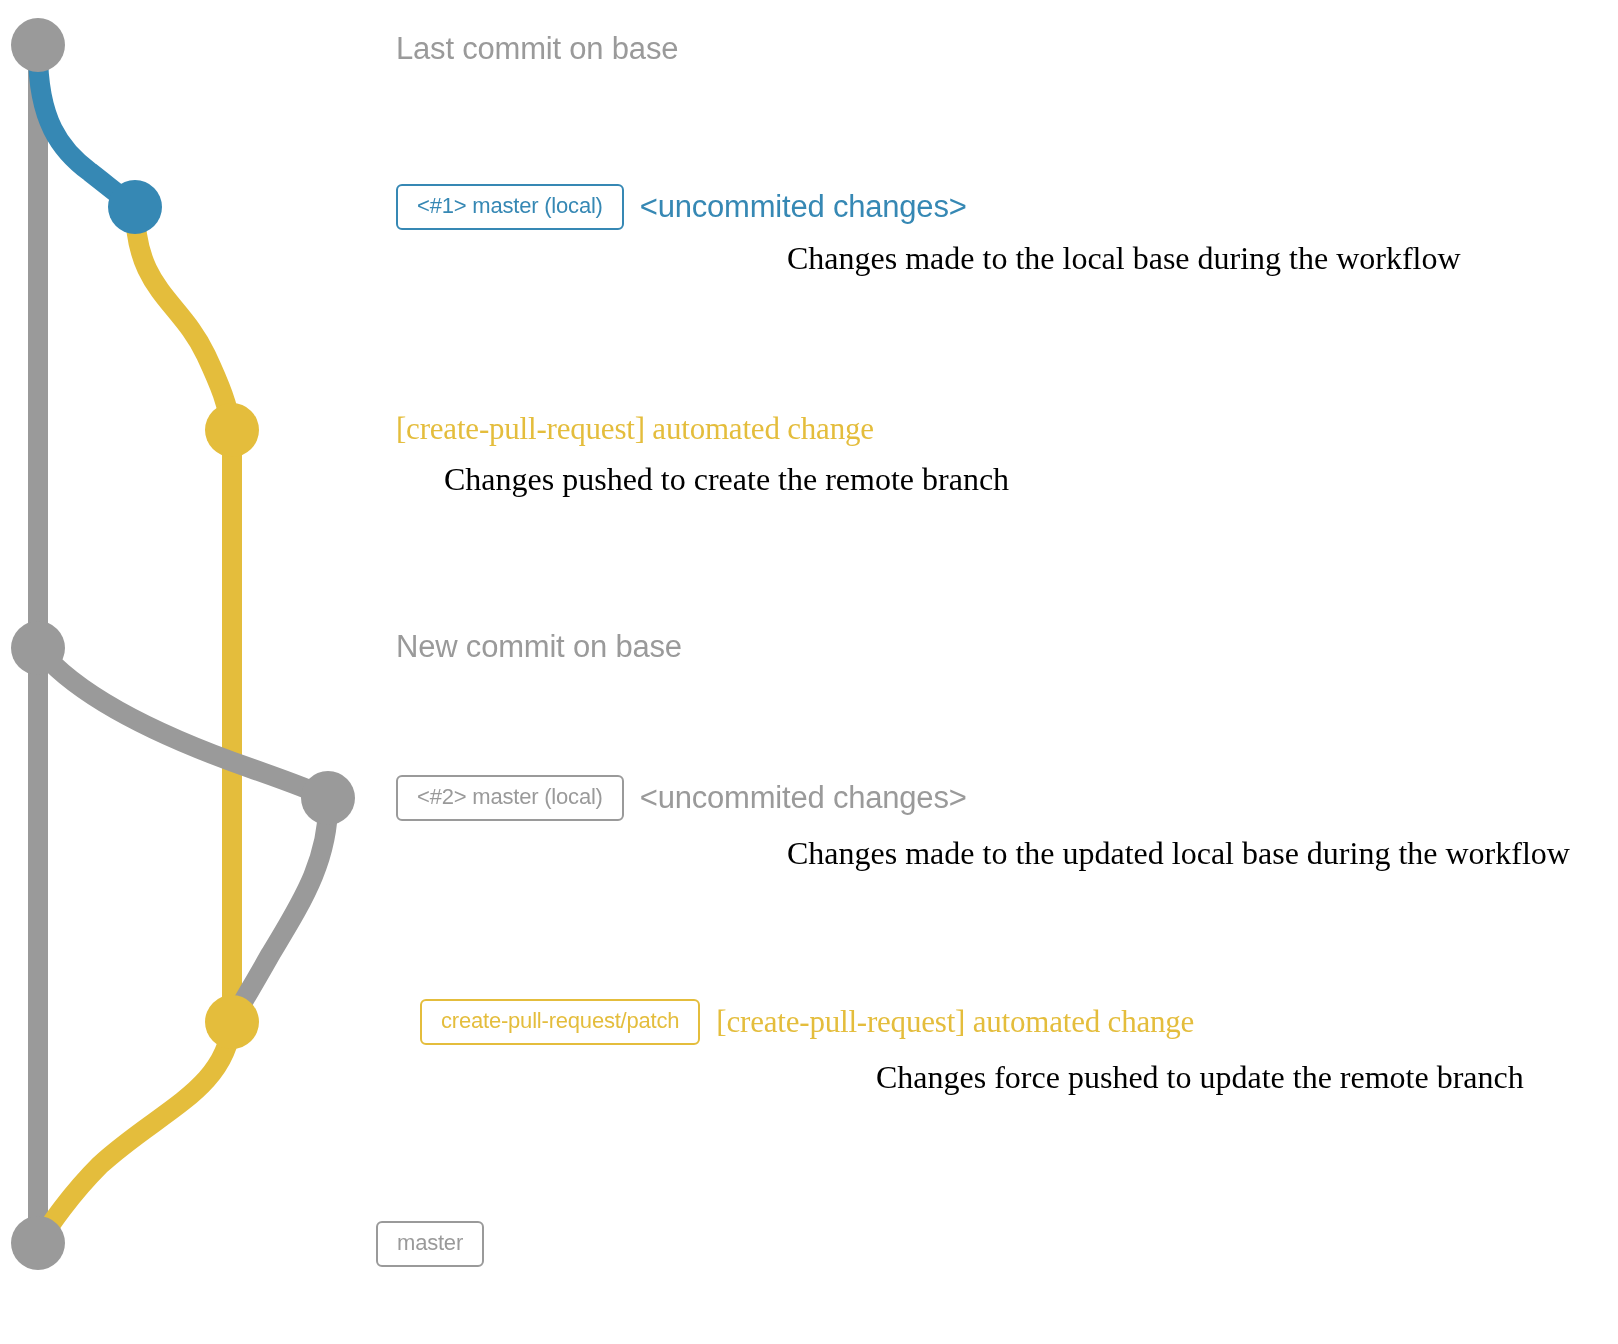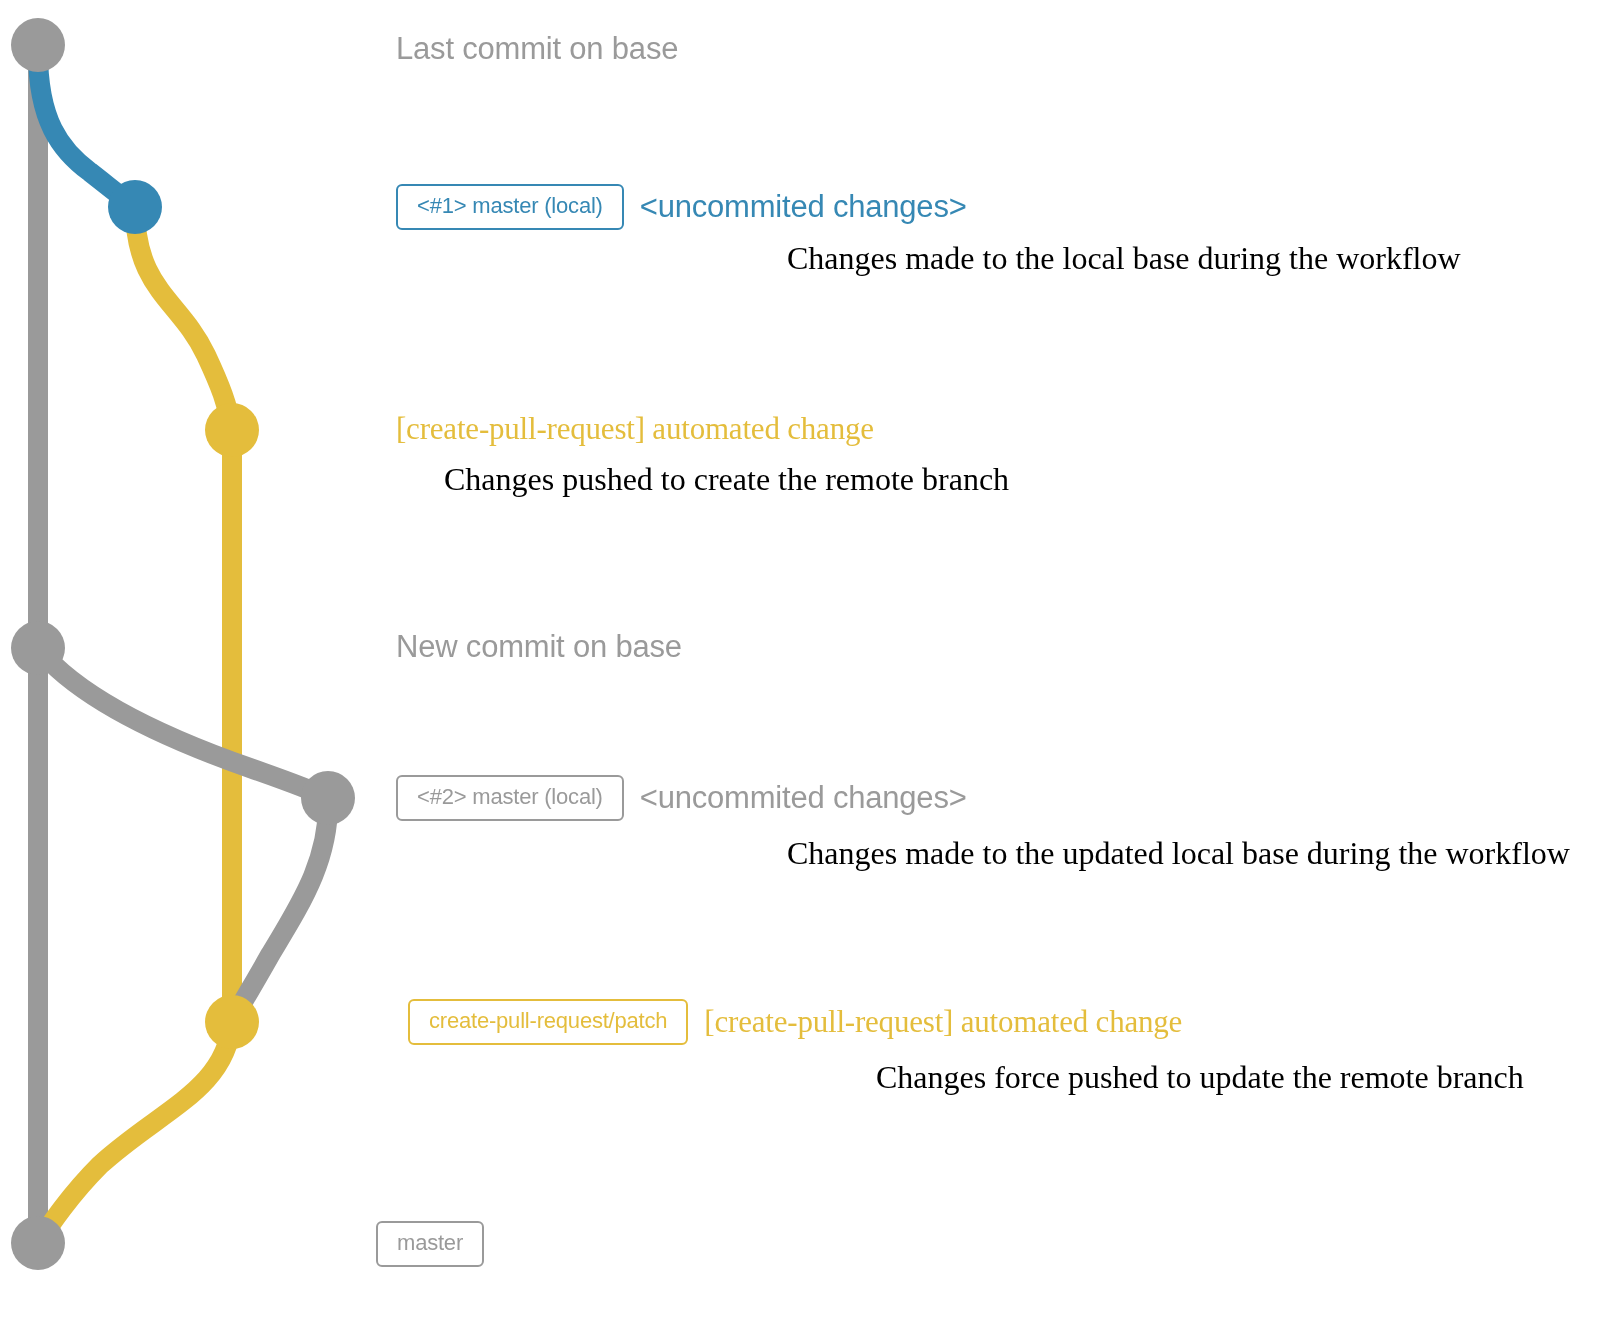--- a/index.html
+++ b/index.html
@@ -87,21 +87,21 @@
 <div class="row" style="left:396px;top:629px;">
   <span class="row-title c-gray">New commit on base</span>
 </div>
 
 <div class="row" style="left:396px;top:775px;">
   <span class="badge b-gray">&lt;#2&gt; master (local)</span>
   <span class="row-title c-gray">&lt;uncommited changes&gt;</span>
 </div>
 <div class="desc" style="left:787px;top:835px;">Changes made to the updated local base during the workflow</div>
 
-<div class="row" style="left:396px;top:999px;padding-left:12px;">
+<div class="row" style="left:408px;top:999px;padding-left:12px;">
   <span class="badge b-yellow">create-pull-request/patch</span>
   <span class="row-title c-yellow">[create-pull-request] automated change</span>
 </div>
 <div class="desc" style="left:876px;top:1059px;">Changes force pushed to update the remote branch</div>
 
 <div class="row" style="left:376px;top:1221px;justify-content:center;">
   <span class="badge b-gray">master</span>
 </div>
 
 </body></html>

